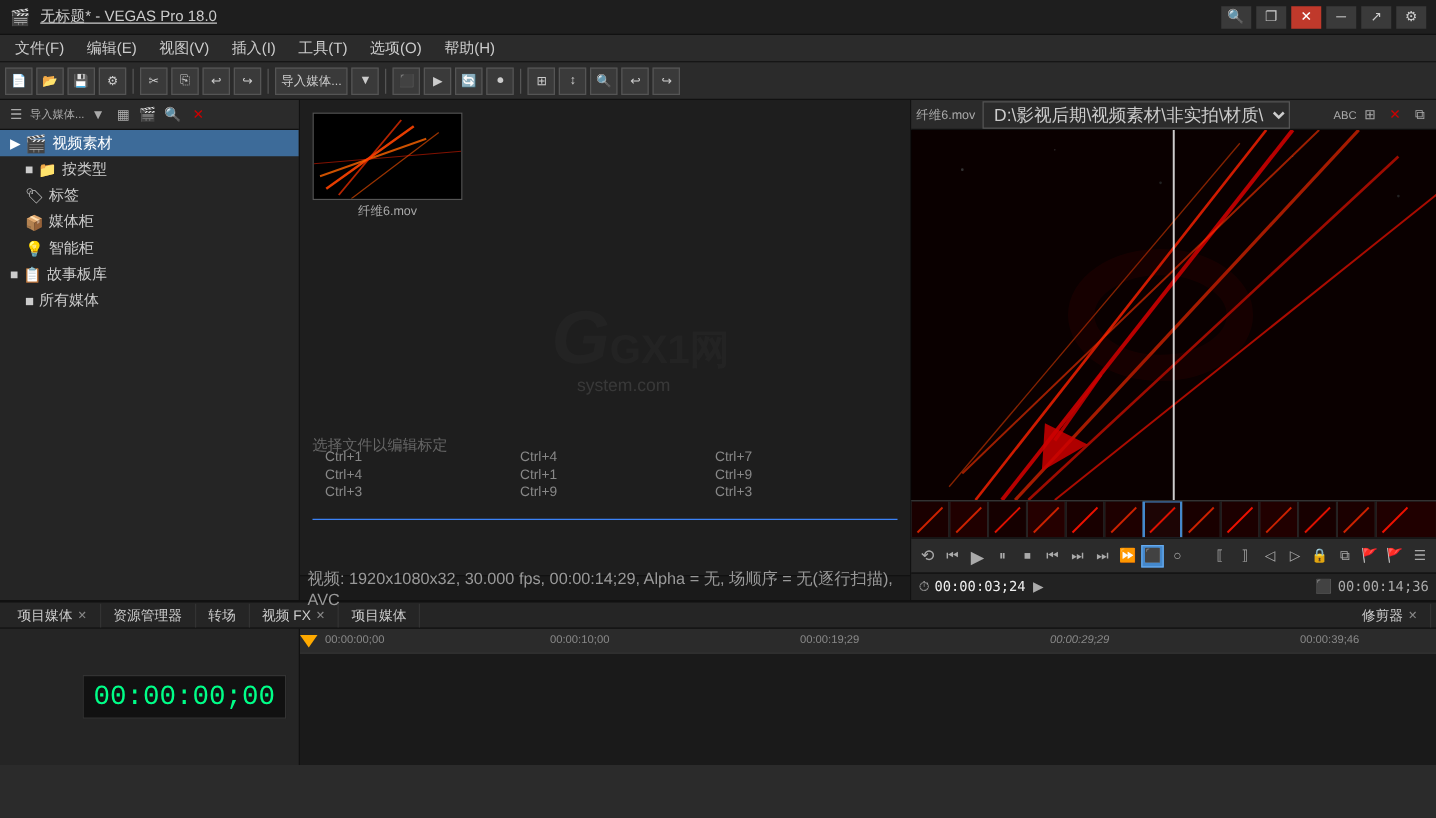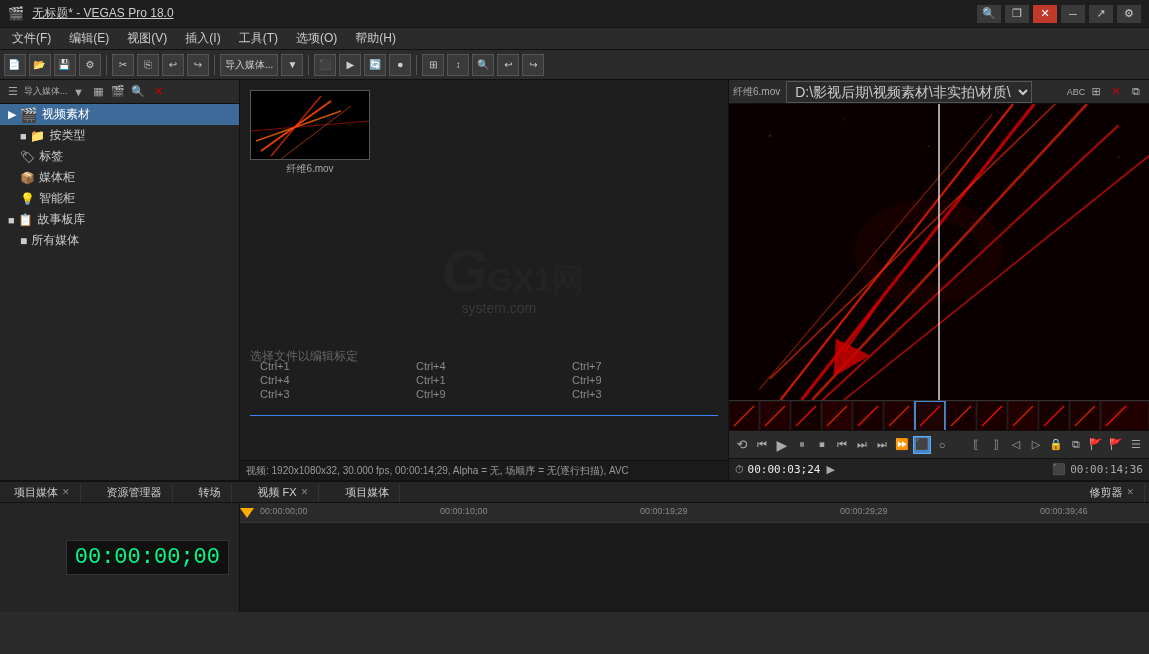--- a/index.html
+++ b/index.html
@@ -265,21 +265,21 @@
     }
 
     
     #bottom-tabs {
       height: 22px;
       background: #252525;
       border-top: 2px solid #111;
       display: flex;
       align-items: center;
       padding: 0 4px;
-      gap: 16px;
+      gap: 0;
     }
     .btab {
       padding: 2px 10px;
       font-size: 11px;
       color: #ccc;
       cursor: pointer;
       border-right: 1px solid #333;
       display: flex;
       align-items: center;
       gap: 4px;
@@ -508,21 +508,21 @@
           <span>Ctrl+4</span>
             <span>Ctrl+1</span>
             <span>Ctrl+9</span>
           <span>Ctrl+3</span>
             <span>Ctrl+9</span>
             <span>Ctrl+3</span>
         </div>
       </div>
     </div>
     <div class="status-bar-media">
-      <span style="font-size:10px;">视频: 1920x1080x32, 30.000 fps, 00:00:14;29, Alpha = 无, 场顺序 = 无(逐行扫描), AVC</span>
+      <span style="font-size:13px;">视频: 1920x1080x32, 30.000 fps, 00:00:14;29, Alpha = 无, 场顺序 = 无(逐行扫描), AVC</span>
     </div>
   </div>
 
   <div id="right-panel">
 
     <div id="preview-toolbar">
       <span style="font-size:10px; color:#aaa; margin-right:4px;">纤维6.mov</span>
       <select class="preview-dropdown">
         <option>D:\影视后期\视频素材\非实拍\材质\</option>
       </select>
@@ -662,19 +662,19 @@
   </div>
   <div id="timeline-right">
     <div id="timeline-ruler">
 
       <div style="position:absolute; left:0; top:0; width:14px; height:100%; display:flex; align-items:center;">
         <div style="width:0; height:0; border-left:7px solid transparent; border-right:7px solid transparent; border-top:10px solid #ffaa00; margin-left:0;"></div>
       </div>
       <span class="ruler-mark" style="left:20px;">00:00:00;00</span>
       <span class="ruler-mark" style="left:22%;">00:00:10;00</span>
       <span class="ruler-mark" style="left:44%;">00:00:19;29</span>
-      <span class="ruler-mark" style="left:66%;">00:00:29;29</span>
+      <span class="ruler-mark" style="left:66%;font-style:italic;">00:00:29;29</span>
       <span class="ruler-mark" style="left:88%;">00:00:39;46</span>
     </div>
     <div id="timeline-tracks">
     </div>
   </div>
 </div>
 
 </body></html>

